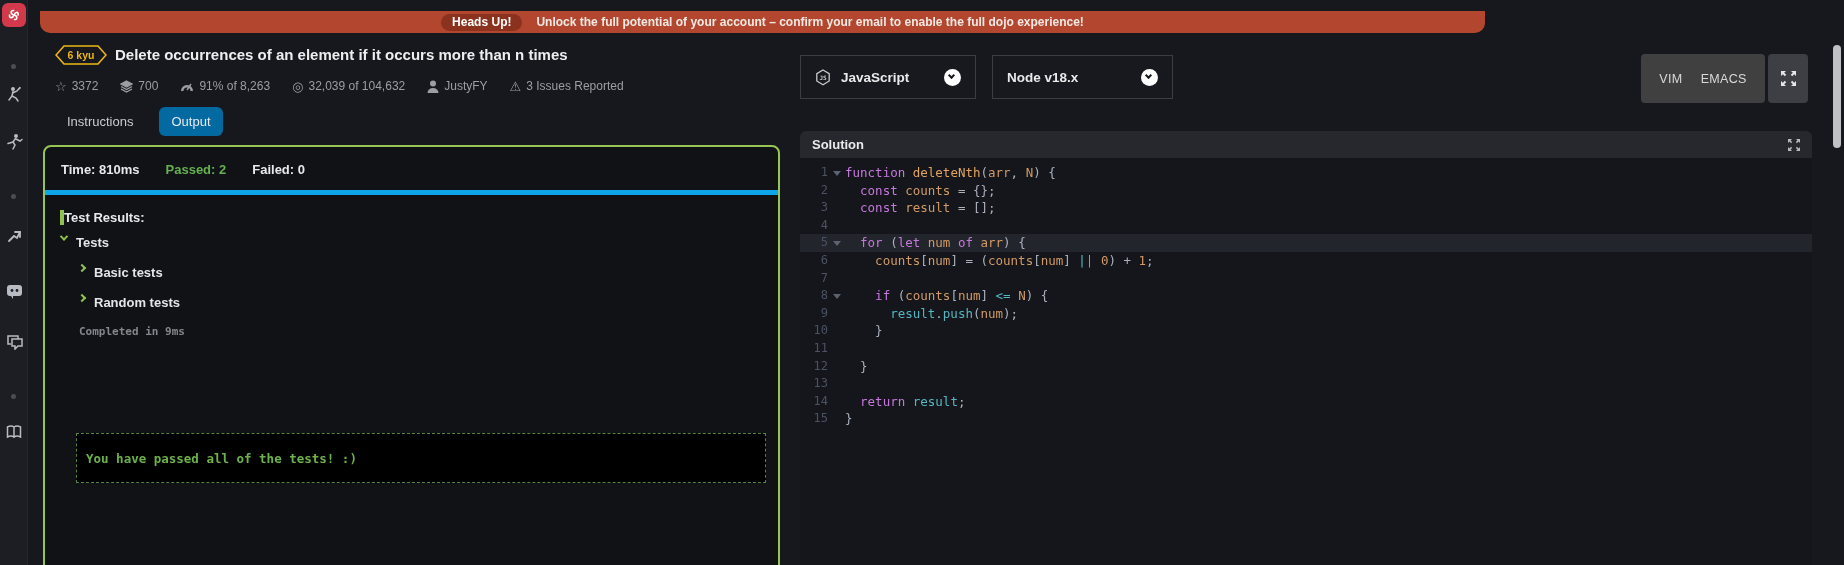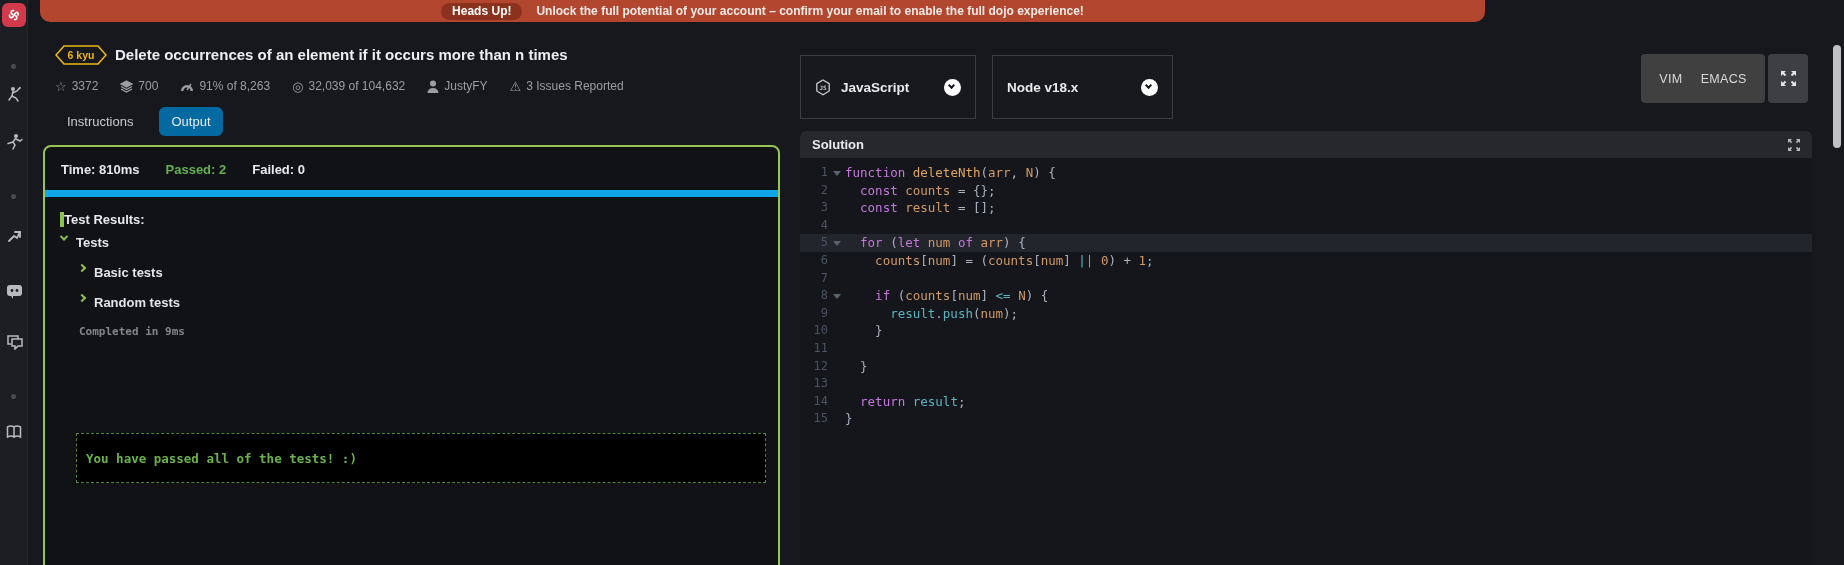--- a/index.html
+++ b/index.html
@@ -7,21 +7,21 @@
   body { font-family:"Liberation Sans", sans-serif; }
   .root { position:relative; width:1844px; height:565px; background:#16181d; overflow:hidden; }
 
   
   .sidebar { position:absolute; left:0; top:0; width:28px; height:565px; background:#1c1e24; border-right:1px solid #24262c; z-index:5; }
   .sb-logo { position:absolute; left:2px; top:3px; width:24px; height:24px; background:#d23a4b; border-radius:6px; display:flex; align-items:center; justify-content:center; }
   .sb-icon { position:absolute; left:0; width:28px; display:flex; justify-content:center; color:#b8bbc1; }
   .sb-dot { position:absolute; left:11px; width:5px; height:5px; border-radius:50%; background:#4a4d55; }
 
   
-  .banner { position:absolute; left:40px; top:0; width:1445px; height:22px; background:#b2462e; border-radius:0 0 10px 10px; display:flex; align-items:center; justify-content:center; gap:14px; z-index:4; }
+  .banner { position:absolute; left:40px; top:11px; width:1445px; height:22px; background:#b2462e; border-radius:0 0 10px 10px; display:flex; align-items:center; justify-content:center; gap:14px; z-index:4; }
   .banner-pill { background:#8a321d; color:#fff; font-weight:bold; font-size:12px; padding:1px 11px 2px; border-radius:10px; }
   .banner-msg { color:#f3e9e4; font-size:12px; font-weight:600; }
 
   
   .topbar { position:absolute; right:0; top:0; height:38px; z-index:3; }
 
   
   .kyu-badge { position:absolute; left:55px; top:45px; width:52px; height:20px; }
   .kyu-badge span { position:absolute; inset:0; display:flex; align-items:center; justify-content:center; color:#ecb613; font-size:10.5px; font-weight:bold; }
   .kata-title { position:absolute; left:115px; top:46px; color:#eceef0; font-size:15px; font-weight:bold; }
@@ -29,34 +29,34 @@
   .stat { display:flex; align-items:center; gap:5px; }
   .stat .g { font-size:13px; line-height:13px; color:#9b9ea4; }
 
   
   .tabs { position:absolute; left:55px; top:107px; display:flex; gap:14px; align-items:center; }
   .tab { color:#c9cbd0; font-size:13px; padding:7px 12px; border-radius:6px; }
   .tab.active { background:#0369a1; color:#e9eaec; }
 
   
   .out-panel { position:absolute; left:43px; top:145px; width:737px; height:440px; border:2px solid #97c554; border-radius:8px; background:#111216; }
-  .out-head { display:flex; gap:26px; padding:15px 16px 13px; font-size:13px; font-weight:bold; color:#e8e9eb; border-bottom:7px solid #0ea5e9; }
+  .out-head { display:flex; gap:26px; padding:15px 16px 13px; font-size:13px; font-weight:bold; color:#e8e9eb; border-bottom:5px solid #0ea5e9; }
   .out-head .passed { color:#64b152; }
   .tr-label { display:flex; align-items:center; margin:15px 0 0 15px; color:#e8e9eb; font-size:13px; font-weight:bold; }
   .tr-bar { width:4px; height:15px; background:#8fc152; }
   .tree-row { position:absolute; display:flex; align-items:flex-start; gap:9px; color:#e4e5e8; font-size:13px; font-weight:bold; }
   .chev { width:6px; height:6px; border-right:2px solid #8fc152; border-bottom:2px solid #8fc152; display:inline-block; }
   .chev.down { transform:rotate(45deg) translate(-1px,-1px); }
   .chev.right { transform:rotate(-45deg); }
   .completed { position:absolute; left:76px; top:323px; color:#83868c; font-size:11px; font-weight:bold; font-family:"DejaVu Sans Mono", monospace; }
   .success-box { position:absolute; left:31px; top:286px; width:690px; height:50px; border:1px dashed #54843c; background:#000000; display:flex; align-items:center; padding-left:9px; }
   .success-box span { color:#6cb24b; font-size:12.5px; font-weight:bold; font-family:"DejaVu Sans Mono", monospace; }
 
   
-  .dd { position:absolute; top:55px; height:64px; border:1px solid #3a3d44; background:#17191e; display:flex; align-items:center; padding:0 14px; gap:10px; }
+  .dd { position:absolute; top:55px; height:44px; border:1px solid #3a3d44; background:#17191e; display:flex; align-items:center; padding:0 14px; gap:10px; }
   .dd-label { color:#e9eaec; font-size:13.5px; font-weight:bold; flex:1; }
   .dd-chev { width:17px; height:17px; border-radius:50%; background:#fff; position:relative; flex:none; }
   .dd-chev i { position:absolute; left:5px; top:4px; width:5px; height:5px; border-right:2px solid #17191e; border-bottom:2px solid #17191e; transform:rotate(45deg); }
   .editor-btns { position:absolute; left:1641px; top:54px; width:124px; height:49px; background:#404040; border-radius:4px; display:flex; align-items:center; justify-content:space-evenly; }
   .editor-btns span { color:#d8d9db; font-size:12.5px; letter-spacing:.3px; }
   .expand-btn { position:absolute; left:1768px; top:54px; width:40px; height:49px; background:#3d3f45; border-radius:4px; display:flex; align-items:center; justify-content:center; }
 
   
   .sol-head { position:absolute; left:800px; top:131px; width:1012px; height:27px; background:#26282e; border-radius:6px 6px 0 0; display:flex; align-items:center; padding:0 12px; }
   .sol-head .t { color:#e9eaec; font-size:13px; font-weight:bold; flex:1; }

